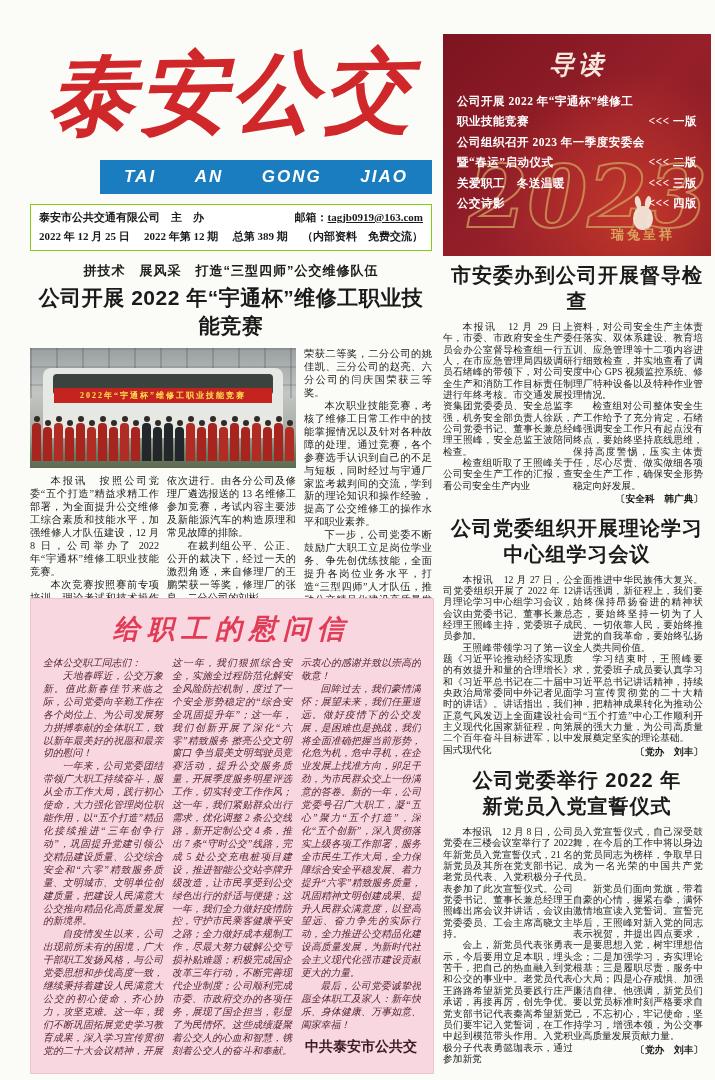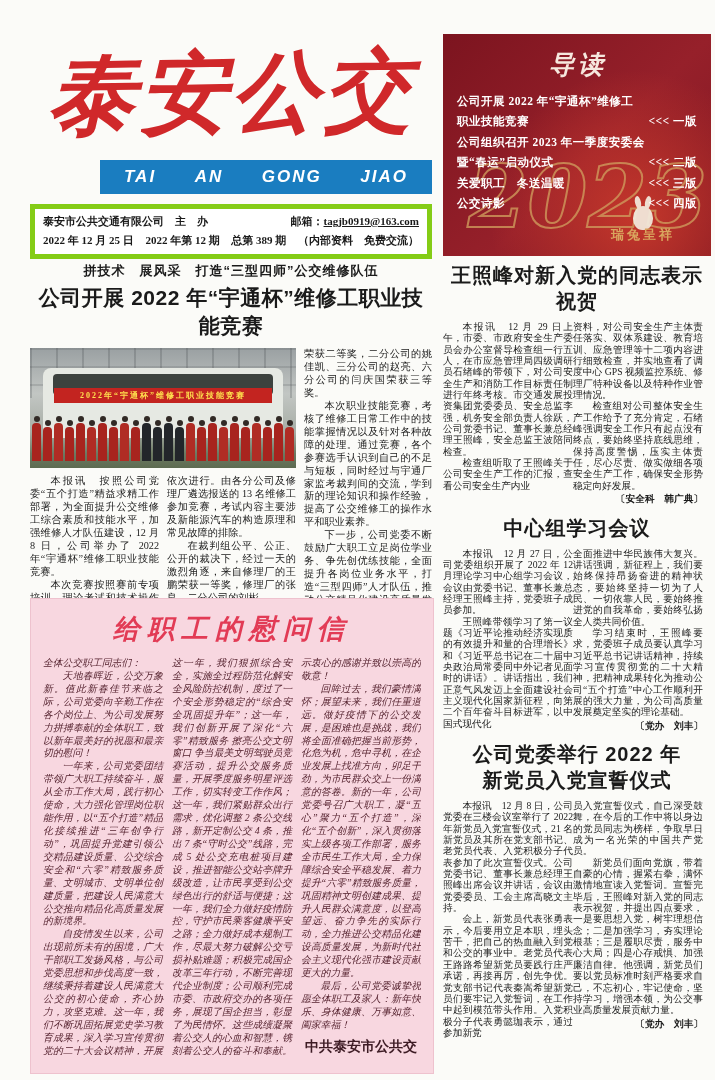--- a/index.html
+++ b/index.html
@@ -7,21 +7,21 @@
         font-family:"Liberation Serif",serif;overflow:hidden;color:#1a1a1a;}
   
   .masthead{position:absolute;left:30px;top:24px;width:402px;}
   .calligraphy{height:136px;line-height:136px;text-align:center;color:#d0282a;
         font-family:"DejaVu Serif",serif;font-style:italic;font-weight:bold;
         font-size:88px;letter-spacing:4px;transform:rotate(-1deg);white-space:nowrap;}
   .pinyin-bar{margin-left:70px;height:34px;background:#1a7dc0;display:flex;
         justify-content:space-between;align-items:center;padding:0 24px;
         font-family:"Liberation Sans",sans-serif;font-style:italic;font-weight:bold;
         font-size:17px;color:#ffffff;letter-spacing:2px;}
-  .info-box{margin-top:10px;border:5px solid #84cc16;padding:3px 8px;font-size:11px;
+  .info-box{margin-top:10px;border:1px solid #84cc16;padding:3px 8px;font-size:11px;
         font-weight:bold;background:#fff;}
   .info-row{display:flex;justify-content:space-between;line-height:1.75;}
   .email-addr{text-decoration:underline;}
   
   .guide{position:absolute;left:443px;top:34px;width:268px;height:222px;box-sizing:border-box;
         background:radial-gradient(circle at 72% 82%,rgba(206,60,44,.85) 0%,rgba(206,60,44,0) 55%),
                    linear-gradient(135deg,#7c141f 0%,#96202a 55%,#801722 100%);
         padding:12px 14px;color:#fff;overflow:hidden;}
   .guide-title{font-size:25px;font-weight:bold;font-style:italic;color:#f6e8de;
         letter-spacing:4px;margin:2px 0 10px 2px;position:relative;z-index:2;text-align:center;}
@@ -208,38 +208,39 @@
             <p>下一步，公司党委不断鼓励广大职工立足岗位学业务、争先创优练技能，全面提升各岗位业务水平，打造“三型四师”人才队伍，推动公交精品化建设高质量发展迈入新阶段。</p>
           </div>
 
       </div>
     </div>
   </div>
 
   <div class="rstack">
 
     <div class="article2">
-      <div class="headline-r">王照峰对新入党的同志表示祝贺</div>
+      <div class="headline-r">市安委办到公司开展督导检查</div>
       <div class="rcols">
         <div class="rcol col">
             <p>本报讯　12 月 29 日上午，市委、市政府安全生产委员会办公室督导检查组一行五人，在市应急管理局四级调研员石绪峰的带领下，对公司安全生产和消防工作目标责任制进行年终考核。市交通发展投资集团党委委员、安全总监李强，机务安全部负责人徐跃，公司党委书记、董事长兼总经理王照峰，安全总监王波陪同检查。</p>
             <p>检查组听取了王照峰关于公司安全生产工作的汇报，查看公司安全生产内业</p>
           </div>
         <div class="rcol col cont">
           <div>
               <p>资料，对公司安全生产主体责任落实、双体系建设、教育培训、应急管理等十二项内容进行细致检查，并实地查看了调度中心 GPS 视频监控系统、修理厂特种设备以及特种作业管理情况。</p>
               <p>检查组对公司整体安全生产工作给予了充分肯定，石绪峰强调安全工作只有起点没有终点，要始终坚持底线思维，保持高度警惕，压实主体责任，尽心尽责、做实做细各项安全生产工作，确保安全形势稳定向好发展。</p>
             </div>
           <div class="byline">〔安全科　韩广典〕</div>
         </div>
       </div>
     </div>
 
     <div class="article3">
       <div class="headline-r">
+        <div>公司党委组织开展理论学习</div>
         <div>中心组学习会议</div>
       </div>
       <div class="rcols">
         <div class="rcol col">
             <p>本报讯　12 月 27 日，公司党委组织开展了 2022 年 12 月理论学习中心组学习会议，会议由党委书记、董事长兼总经理王照峰主持，党委班子成员参加。</p>
             <p>王照峰带领学习了第一议题《习近平论推动经济实现质的有效提升和量的合理增长》和《习近平总书记在二十届中央政治局常委同中外记者见面时的讲话》。讲话指出，我们正意气风发迈上全面建设社会主义现代化国家新征程，向第二个百年奋斗目标进军，以中国式现代化</p>
           </div>
         <div class="rcol col cont">
           <div>
               <p>全面推进中华民族伟大复兴。讲话强调，新征程上，我们要始终保持昂扬奋进的精神状态，要始终坚持一切为了人民、一切依靠人民，要始终推进党的自我革命，要始终弘扬全人类共同价值。</p>

